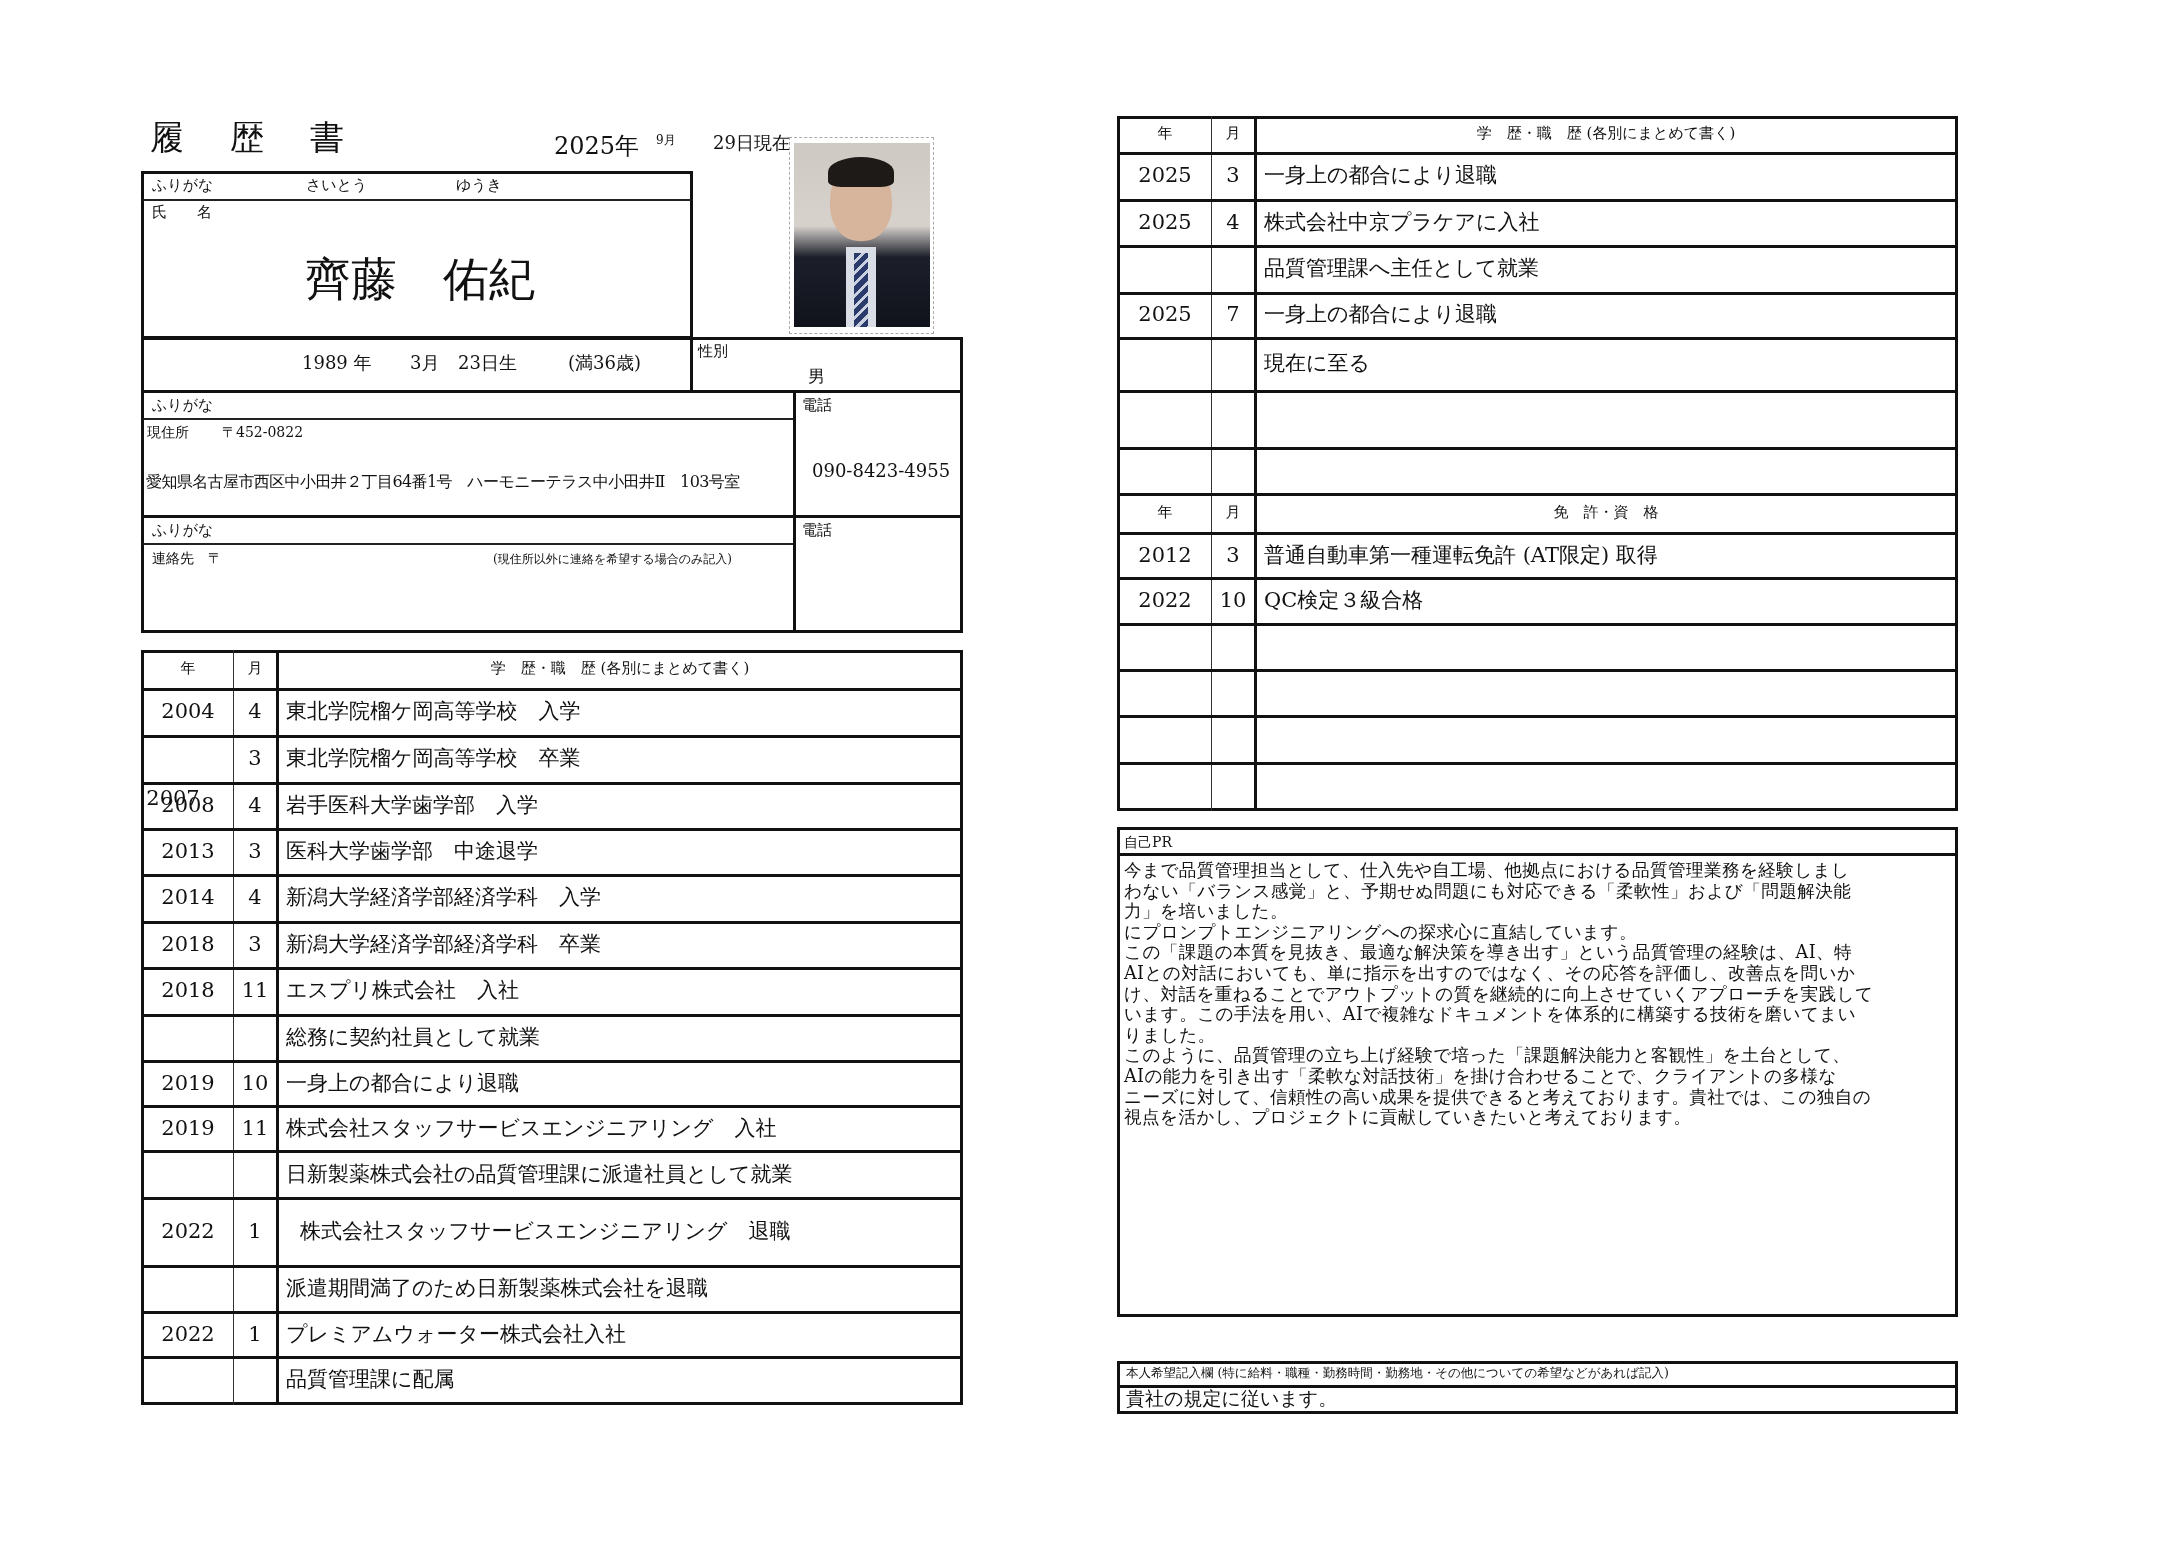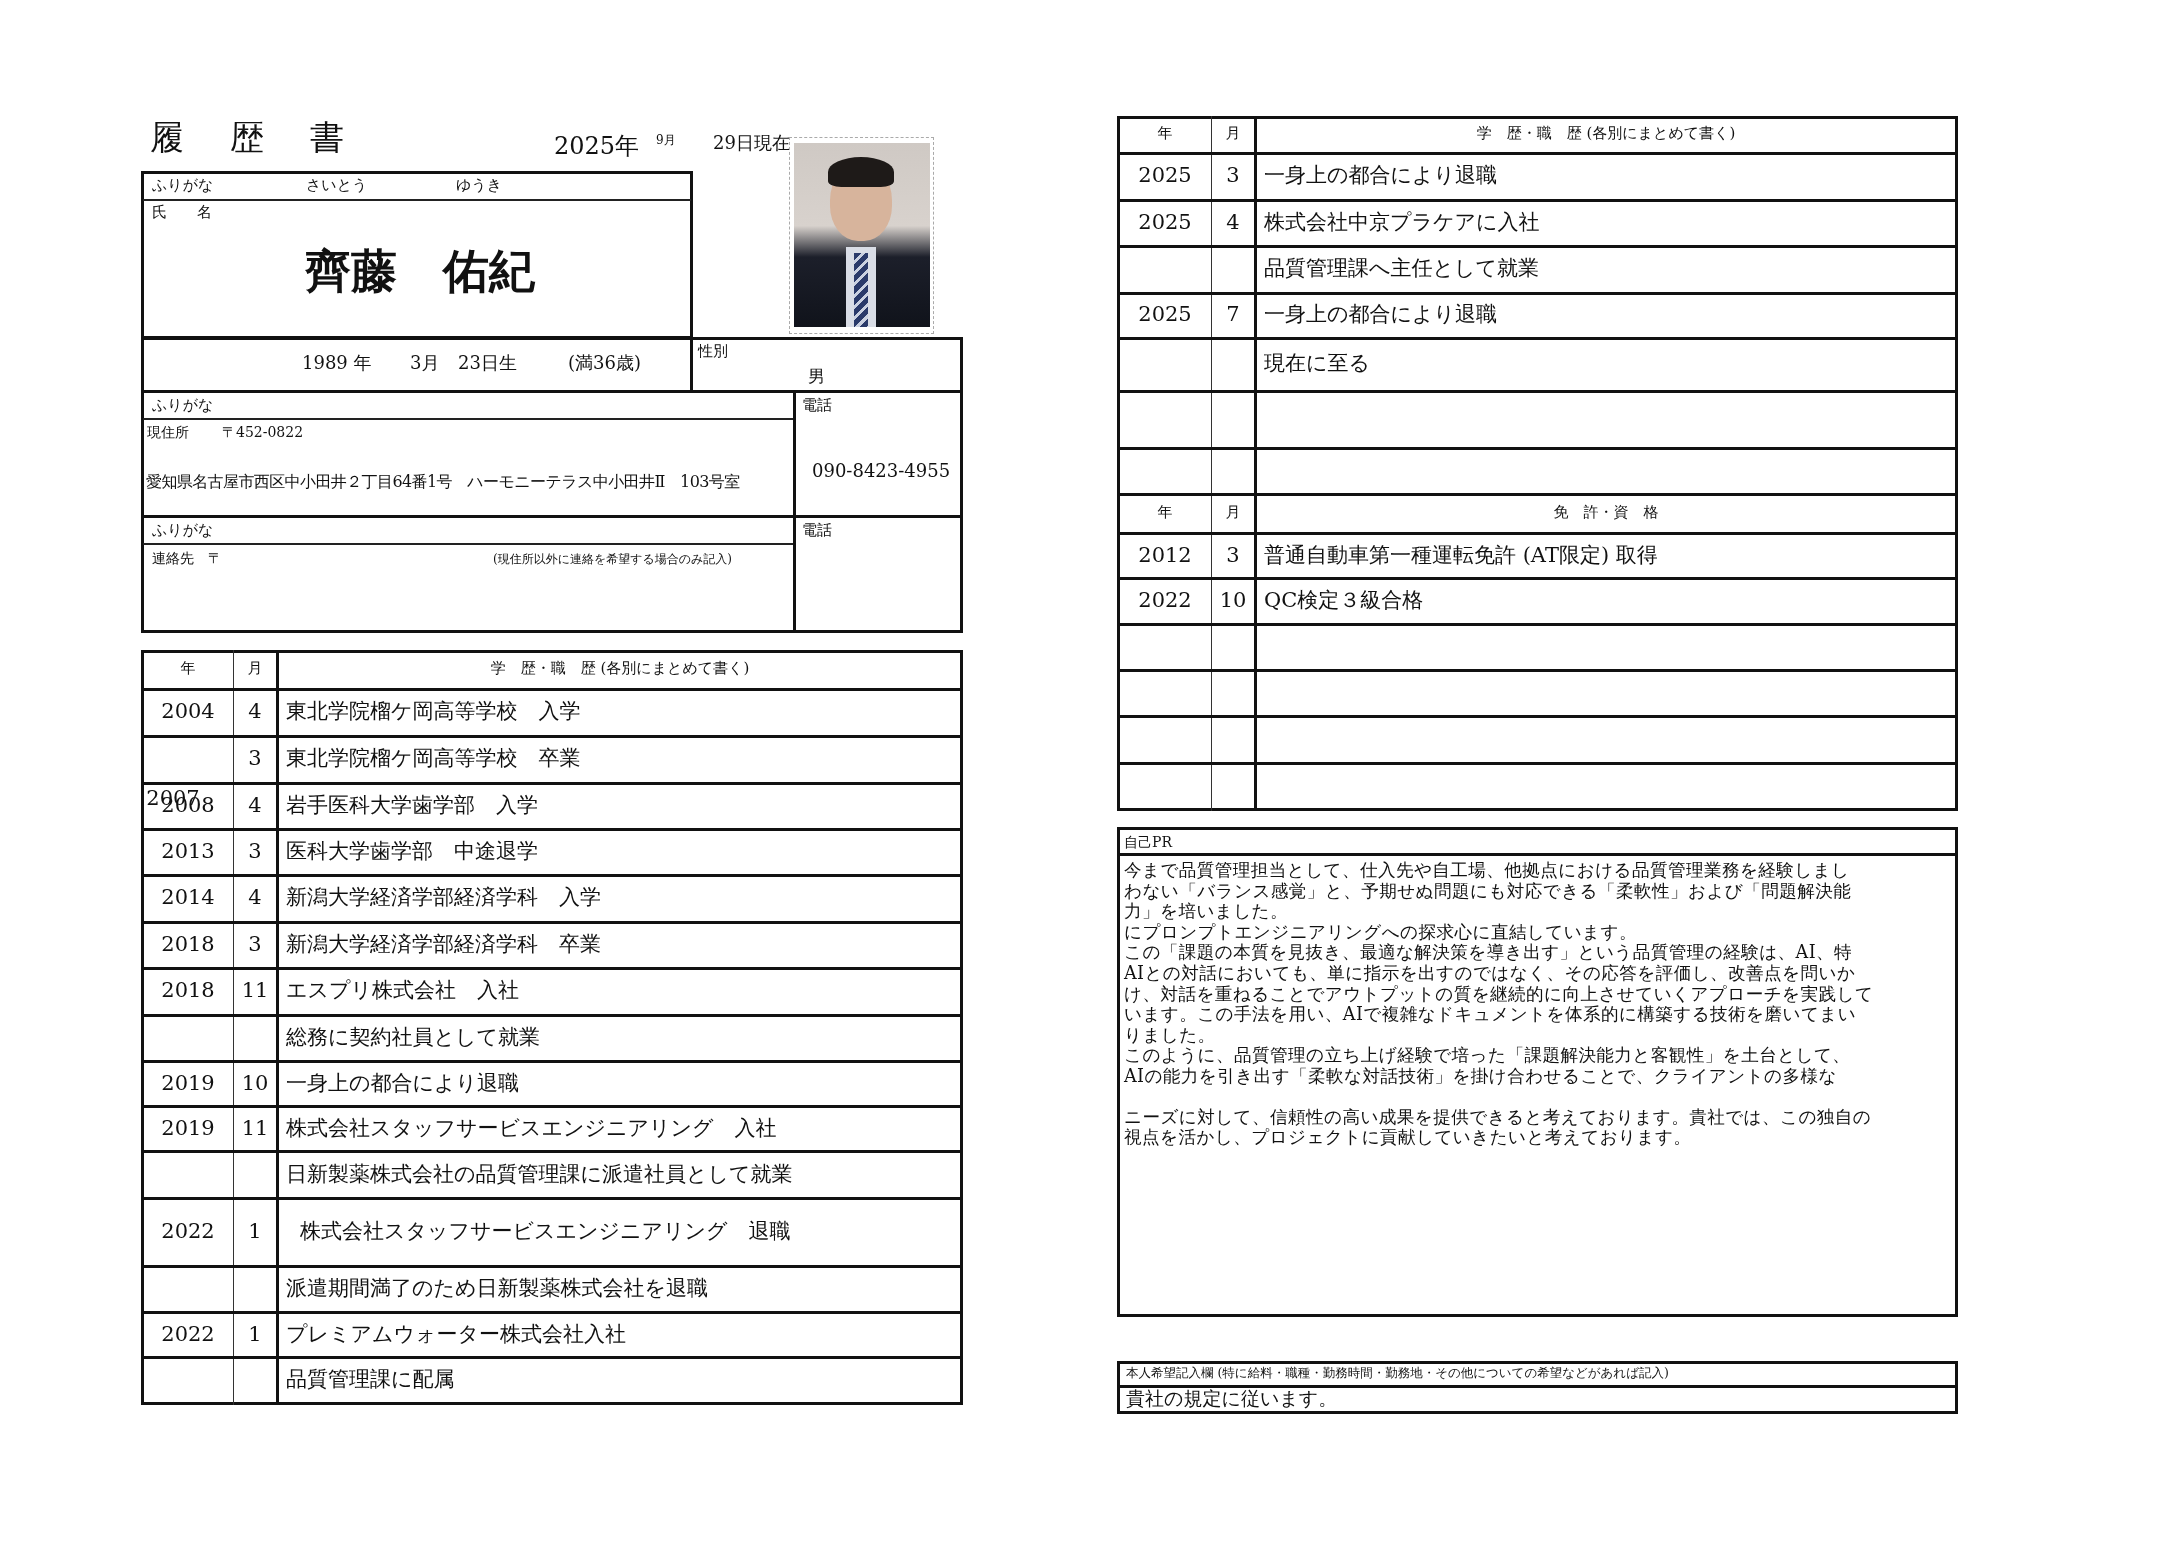--- a/index.html
+++ b/index.html
@@ -25,21 +25,21 @@
 <div class="t" style="left:554px;top:134px;font-size:24px;">2025年</div>
 <div class="t" style="left:656px;top:134px;font-size:12px;">9月</div>
 <div class="t" style="left:713px;top:134px;font-size:18px;">29日現在</div>
 
 <div class="bx" style="left:141px;top:171px;width:552px;height:168px;"></div>
 <div class="hl" style="left:143px;top:199px;width:548px;"></div>
 <div class="t small" style="left:152px;top:178px;">ふりがな</div>
 <div class="t small" style="left:306px;top:178px;">さいとう</div>
 <div class="t small" style="left:456px;top:178px;">ゆうき</div>
 <div class="t small" style="left:152px;top:205px;">氏　　名</div>
-<div class="t" style="left:305px;top:248px;font-size:46px;font-weight:bold;">齊藤　佑紀</div>
+<div class="t" style="left:305px;top:256px;font-size:46px;">齊藤　佑紀</div>
 
 <div class="abs" style="left:789px;top:137px;width:145px;height:197px;border:1.5px dashed #aaa;"></div>
 <div class="abs photo" style="left:794px;top:143px;width:136px;height:184px;overflow:hidden;" title="顔写真">
   <div class="abs" style="left:36px;top:20px;width:62px;height:78px;border-radius:48% 48% 45% 45%;background:#d7b49c;"></div>
   <div class="abs" style="left:34px;top:14px;width:66px;height:30px;border-radius:50% 50% 20% 20%;background:#1e1a18;"></div>
   <div class="abs" style="left:52px;top:104px;width:30px;height:80px;background:#d9dde6;"></div>
   <div class="abs" style="left:60px;top:110px;width:14px;height:74px;background:repeating-linear-gradient(135deg,#2a3a6a 0 5px,#c9d0e0 5px 8px);"></div>
 </div>
 
 <div class="bx" style="left:141px;top:337px;width:822px;height:56px;"></div>
@@ -222,20 +222,20 @@
   <div class="pr-line" style="white-space:nowrap;">わない「バランス感覚」と、予期せぬ問題にも対応できる「柔軟性」および「問題解決能</div>
   <div class="pr-line" style="white-space:nowrap;">力」を培いました。</div>
   <div class="pr-line" style="white-space:nowrap;">にプロンプトエンジニアリングへの探求心に直結しています。</div>
   <div class="pr-line" style="white-space:nowrap;">この「課題の本質を見抜き、最適な解決策を導き出す」という品質管理の経験は、AI、特</div>
   <div class="pr-line" style="white-space:nowrap;">AIとの対話においても、単に指示を出すのではなく、その応答を評価し、改善点を問いか</div>
   <div class="pr-line" style="white-space:nowrap;">け、対話を重ねることでアウトプットの質を継続的に向上させていくアプローチを実践して</div>
   <div class="pr-line" style="white-space:nowrap;">います。この手法を用い、AIで複雑なドキュメントを体系的に構築する技術を磨いてまい</div>
   <div class="pr-line" style="white-space:nowrap;">りました。</div>
   <div class="pr-line" style="white-space:nowrap;">このように、品質管理の立ち上げ経験で培った「課題解決能力と客観性」を土台として、</div>
   <div class="pr-line" style="white-space:nowrap;">AIの能力を引き出す「柔軟な対話技術」を掛け合わせることで、クライアントの多様な</div>
-  <div class="pr-line" style="white-space:nowrap;margin-top:20px;">ニーズに対して、信頼性の高い成果を提供できると考えております。貴社では、この独自の</div>
+  <div class="pr-line" style="white-space:nowrap;">ニーズに対して、信頼性の高い成果を提供できると考えております。貴社では、この独自の</div>
   <div class="pr-line" style="white-space:nowrap;">視点を活かし、プロジェクトに貢献していきたいと考えております。</div>
 </div>
 
 <div class="bx" style="left:1117px;top:1361px;width:841px;height:53px;"></div>
 <div class="hlt" style="left:1119px;top:1385px;width:836px;"></div>
 <div class="t" style="left:1126px;top:1367px;font-size:12.5px;">本人希望記入欄 (特に給料・職種・勤務時間・勤務地・その他についての希望などがあれば記入)</div>
 <div class="t" style="left:1126px;top:1389px;font-size:19px;">貴社の規定に従います。</div>
 
 </body></html>

